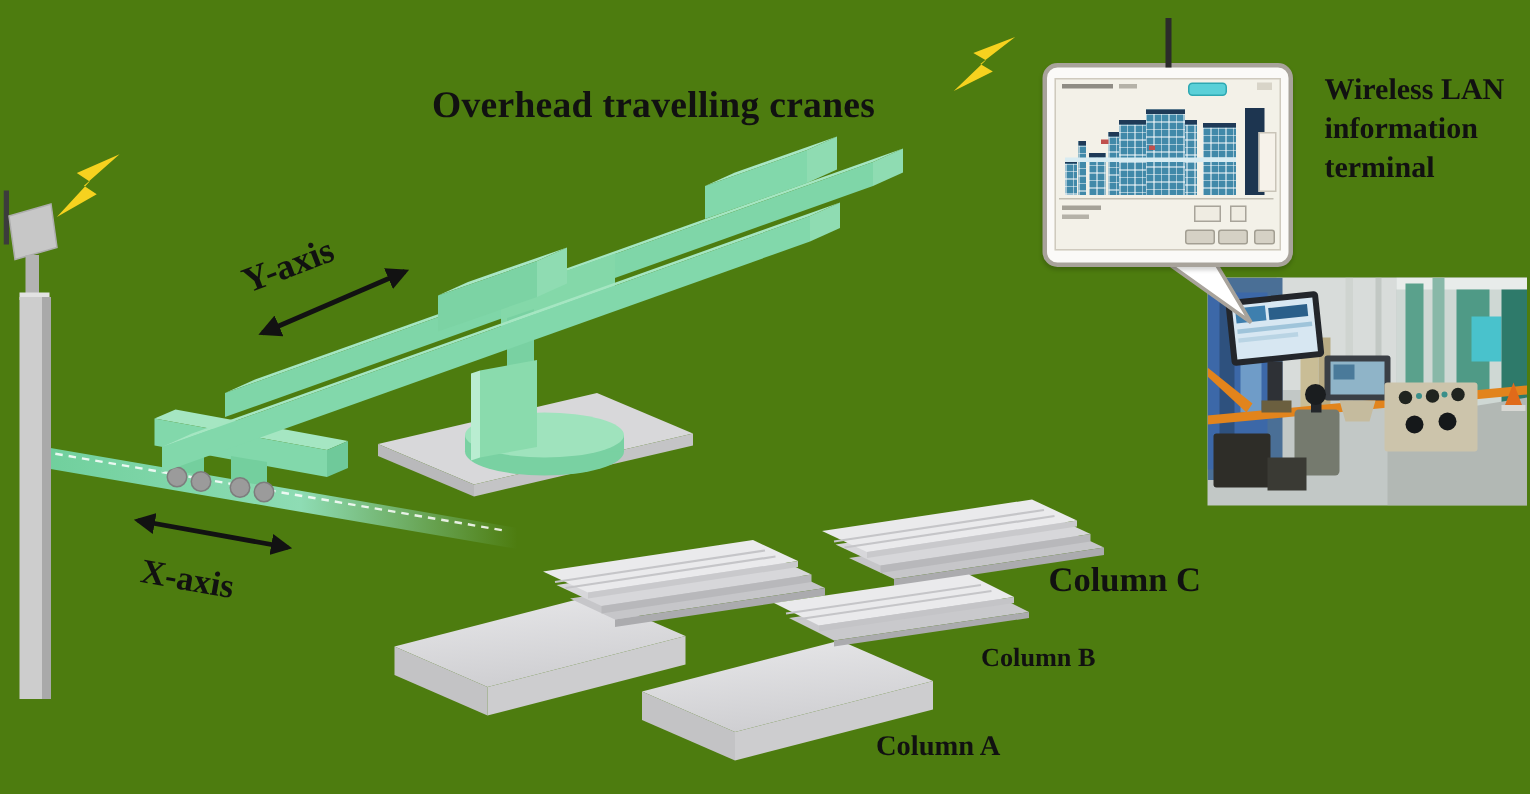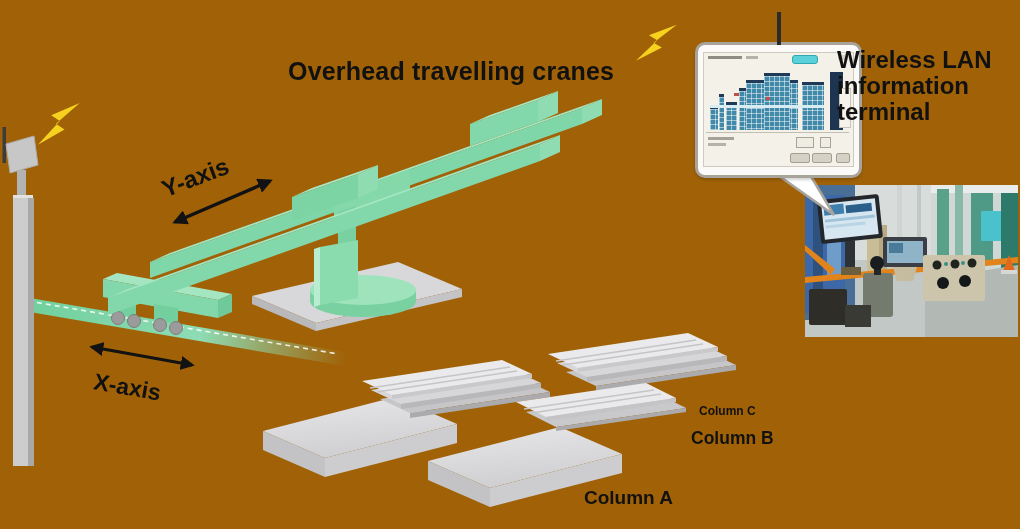--- a/index.html
+++ b/index.html
@@ -1,25 +1,25 @@
 <!DOCTYPE html>
 <html><head>
 <meta charset="utf-8">
 <style>
   html,body{margin:0;padding:0;background:#fff;}
-  .canvas{position:relative;width:1020px;height:529px;background:#a16207;overflow:hidden;
-          font-family:Liberation Sans, sans-serif;color:#111;}
+  .canvas{position:relative;width:1020px;height:529px;background:#4d7c0f;overflow:hidden;
+          font-family:Liberation Serif, serif;color:#111;}
   .lyr{position:absolute;left:0;top:0;}
   .lbl{position:absolute;font-weight:700;white-space:pre-line;}
   #title{left:288px;top:57px;font-size:25px;letter-spacing:.2px;}
-  #lbl-terminal{left:837px;top:47px;font-size:24px;line-height:26px;}
+  #lbl-terminal{left:883px;top:47px;font-size:20px;line-height:26px;}
   #lbl-oproom{left:806px;top:341px;font-size:20px;line-height:27px;}
   #lbl-colA{left:584px;top:487px;font-size:19px;}
   #lbl-colB{left:654px;top:428px;font-size:17.5px;}
-  #lbl-colC{left:699px;top:404px;font-size:12px;}
+  #lbl-colC{left:699px;top:374px;font-size:23px;}
   #lbl-yaxis{left:163px;top:176px;font-size:24px;transform:rotate(-21deg);transform-origin:0 50%;}
   #lbl-xaxis{left:94px;top:368px;font-size:23px;transform:rotate(10deg);transform-origin:0 50%;}
 
   
   #terminal{position:absolute;left:695px;top:42px;width:167px;height:136px;z-index:4;
             background:#fbfaf8;border:3px solid #a8a39b;border-radius:10px;
             box-shadow:0 2px 3px rgba(0,0,0,.18);box-sizing:border-box;}
   #terminal .antenna{position:absolute;left:79px;top:-33px;width:4px;height:33px;background:#2b2b2b;}
   #terminal .screen{position:absolute;left:5px;top:7px;width:149px;height:113px;
                     background:#f3f1e8;border:1px solid #cfcabe;overflow:hidden;}
@@ -282,16 +282,16 @@
     </div>
   </div>
 
   <div class="lbl" id="title" style="z-index:5;">Overhead travelling cranes</div>
   <div class="lbl" id="lbl-yaxis" style="z-index:5;">Y-axis</div>
   <div class="lbl" id="lbl-xaxis" style="z-index:5;">X-axis</div>
   <div class="lbl" id="lbl-terminal" style="z-index:5;">Wireless LAN
 information
 terminal</div>
   <div class="lbl" id="lbl-colA" style="z-index:5;">Column A</div>
-  <div class="lbl" id="lbl-colB" style="z-index:5;margin-left:37px;">Column B</div>
+  <div class="lbl" id="lbl-colB" style="z-index:5;">Column B</div>
   <div class="lbl" id="lbl-colC" style="z-index:5;">Column C</div>
 
 </div>
 
 </body></html>

